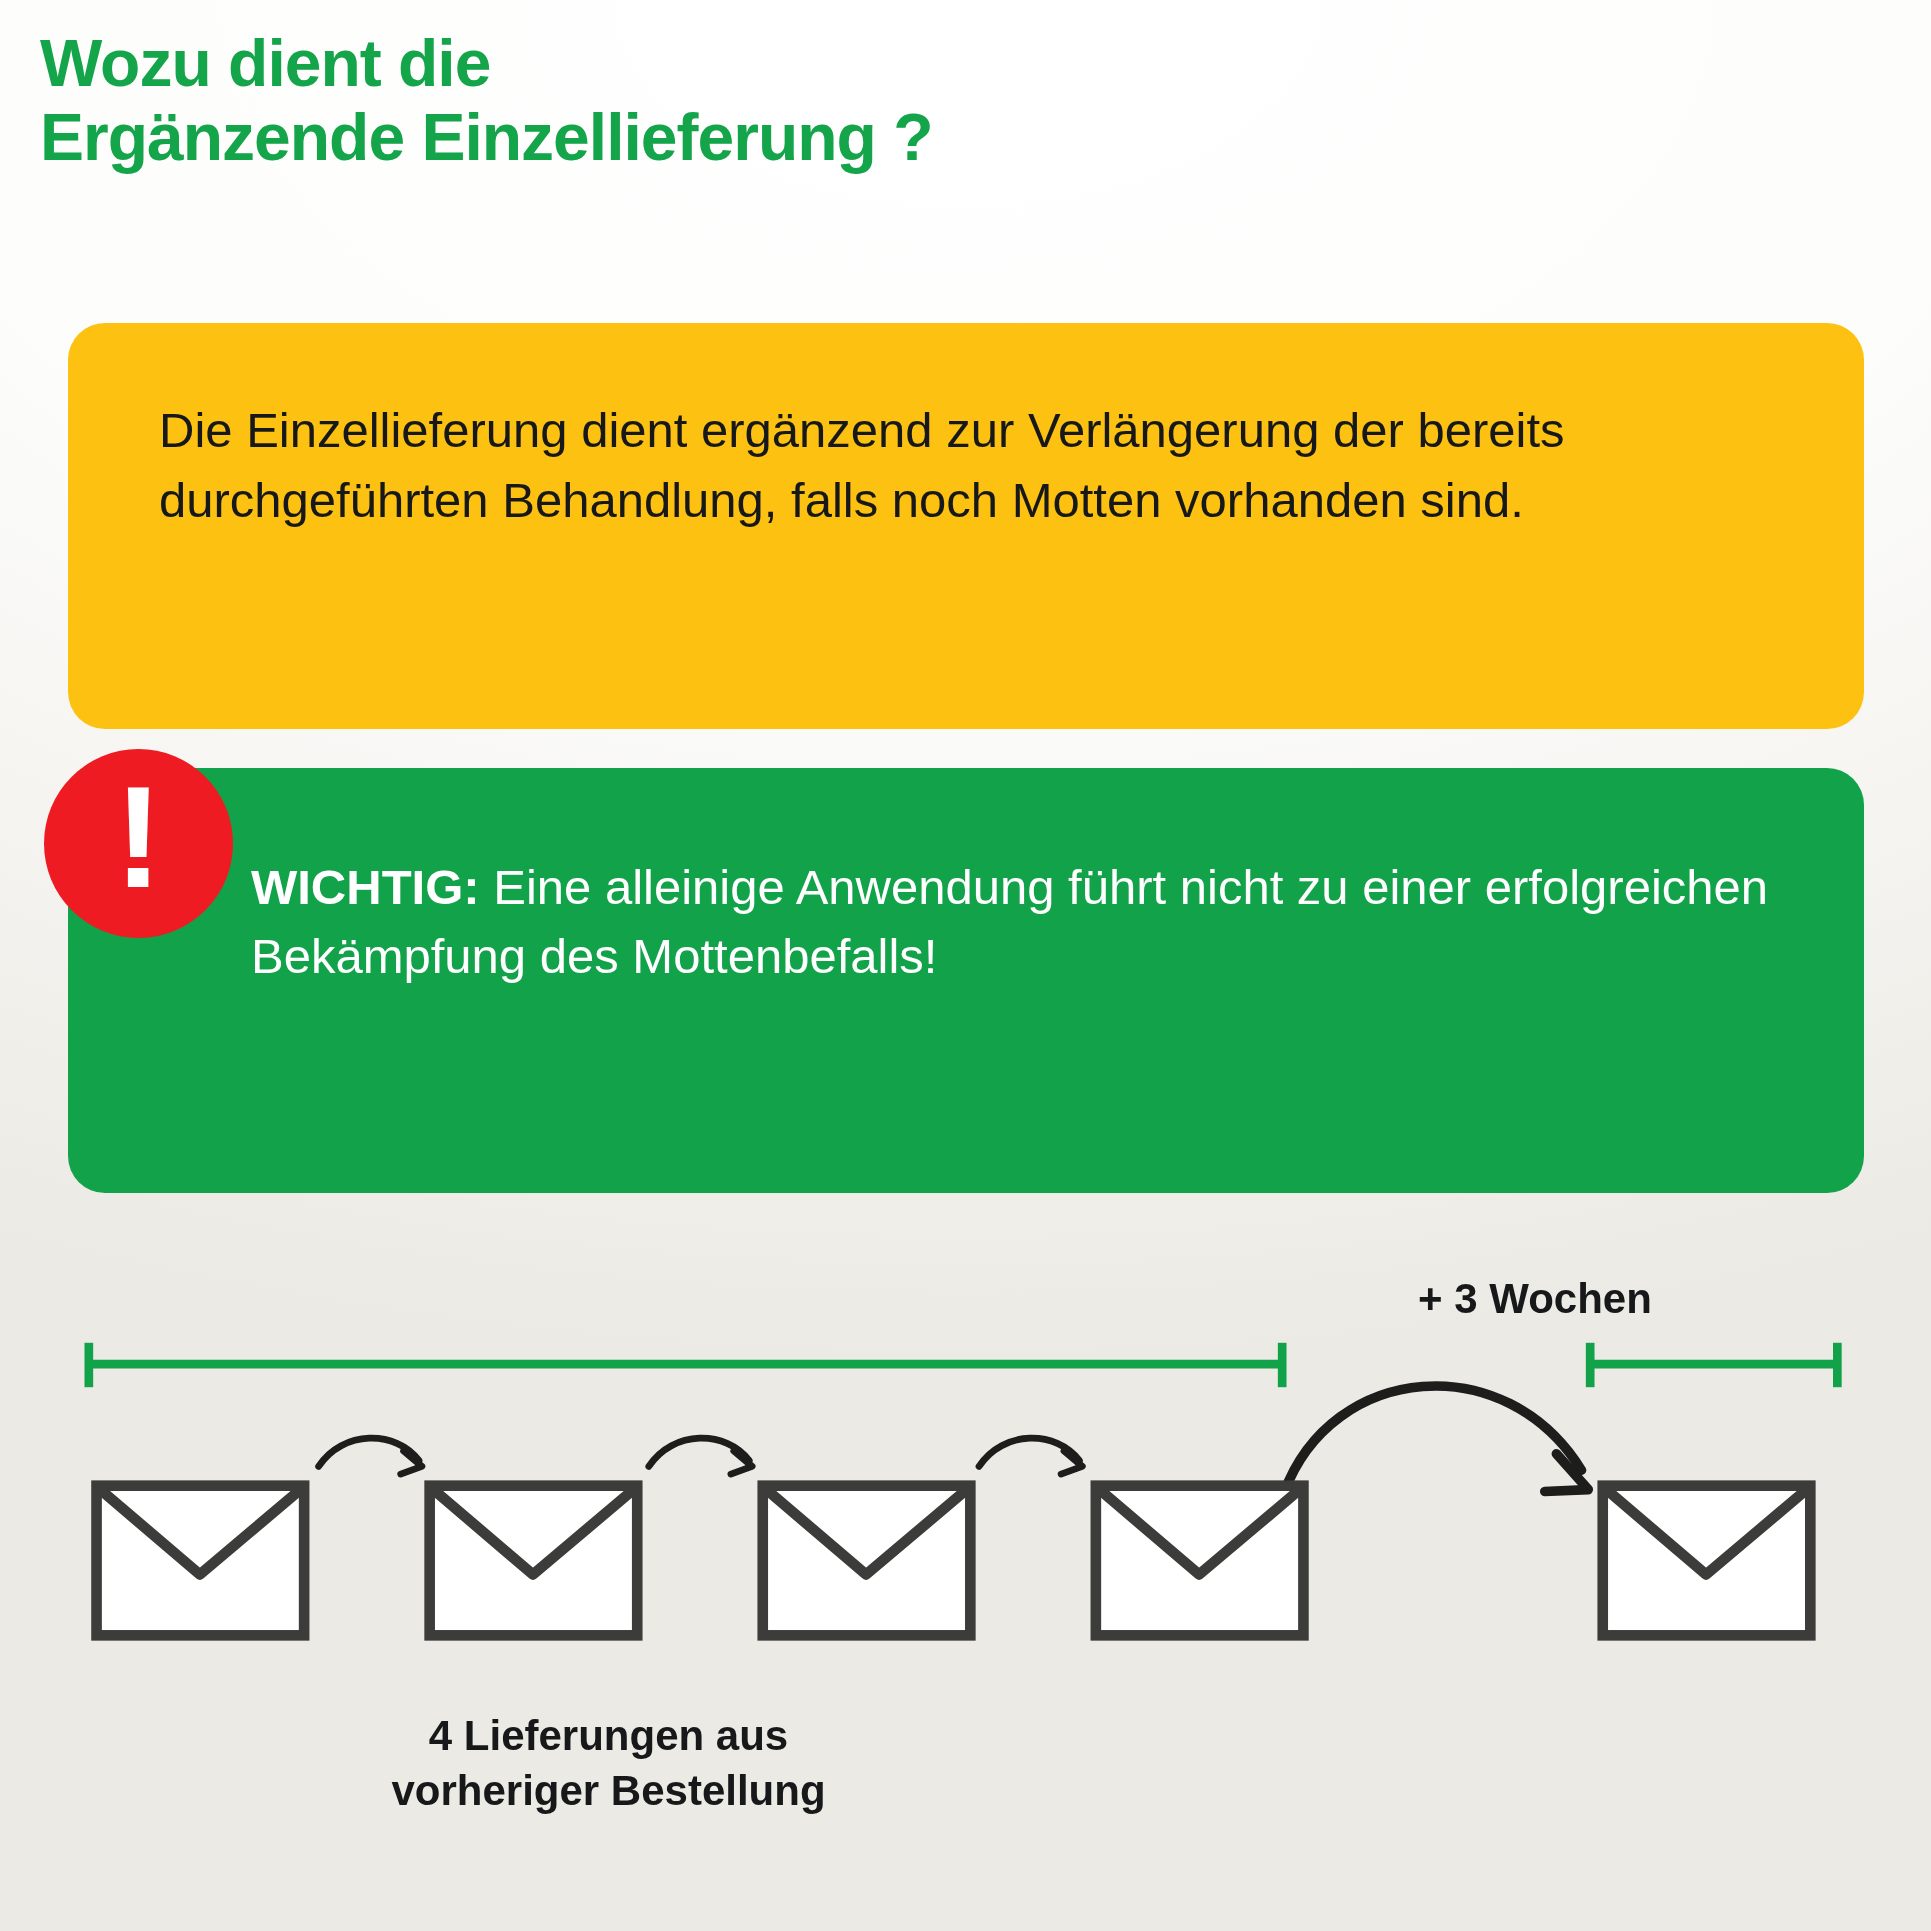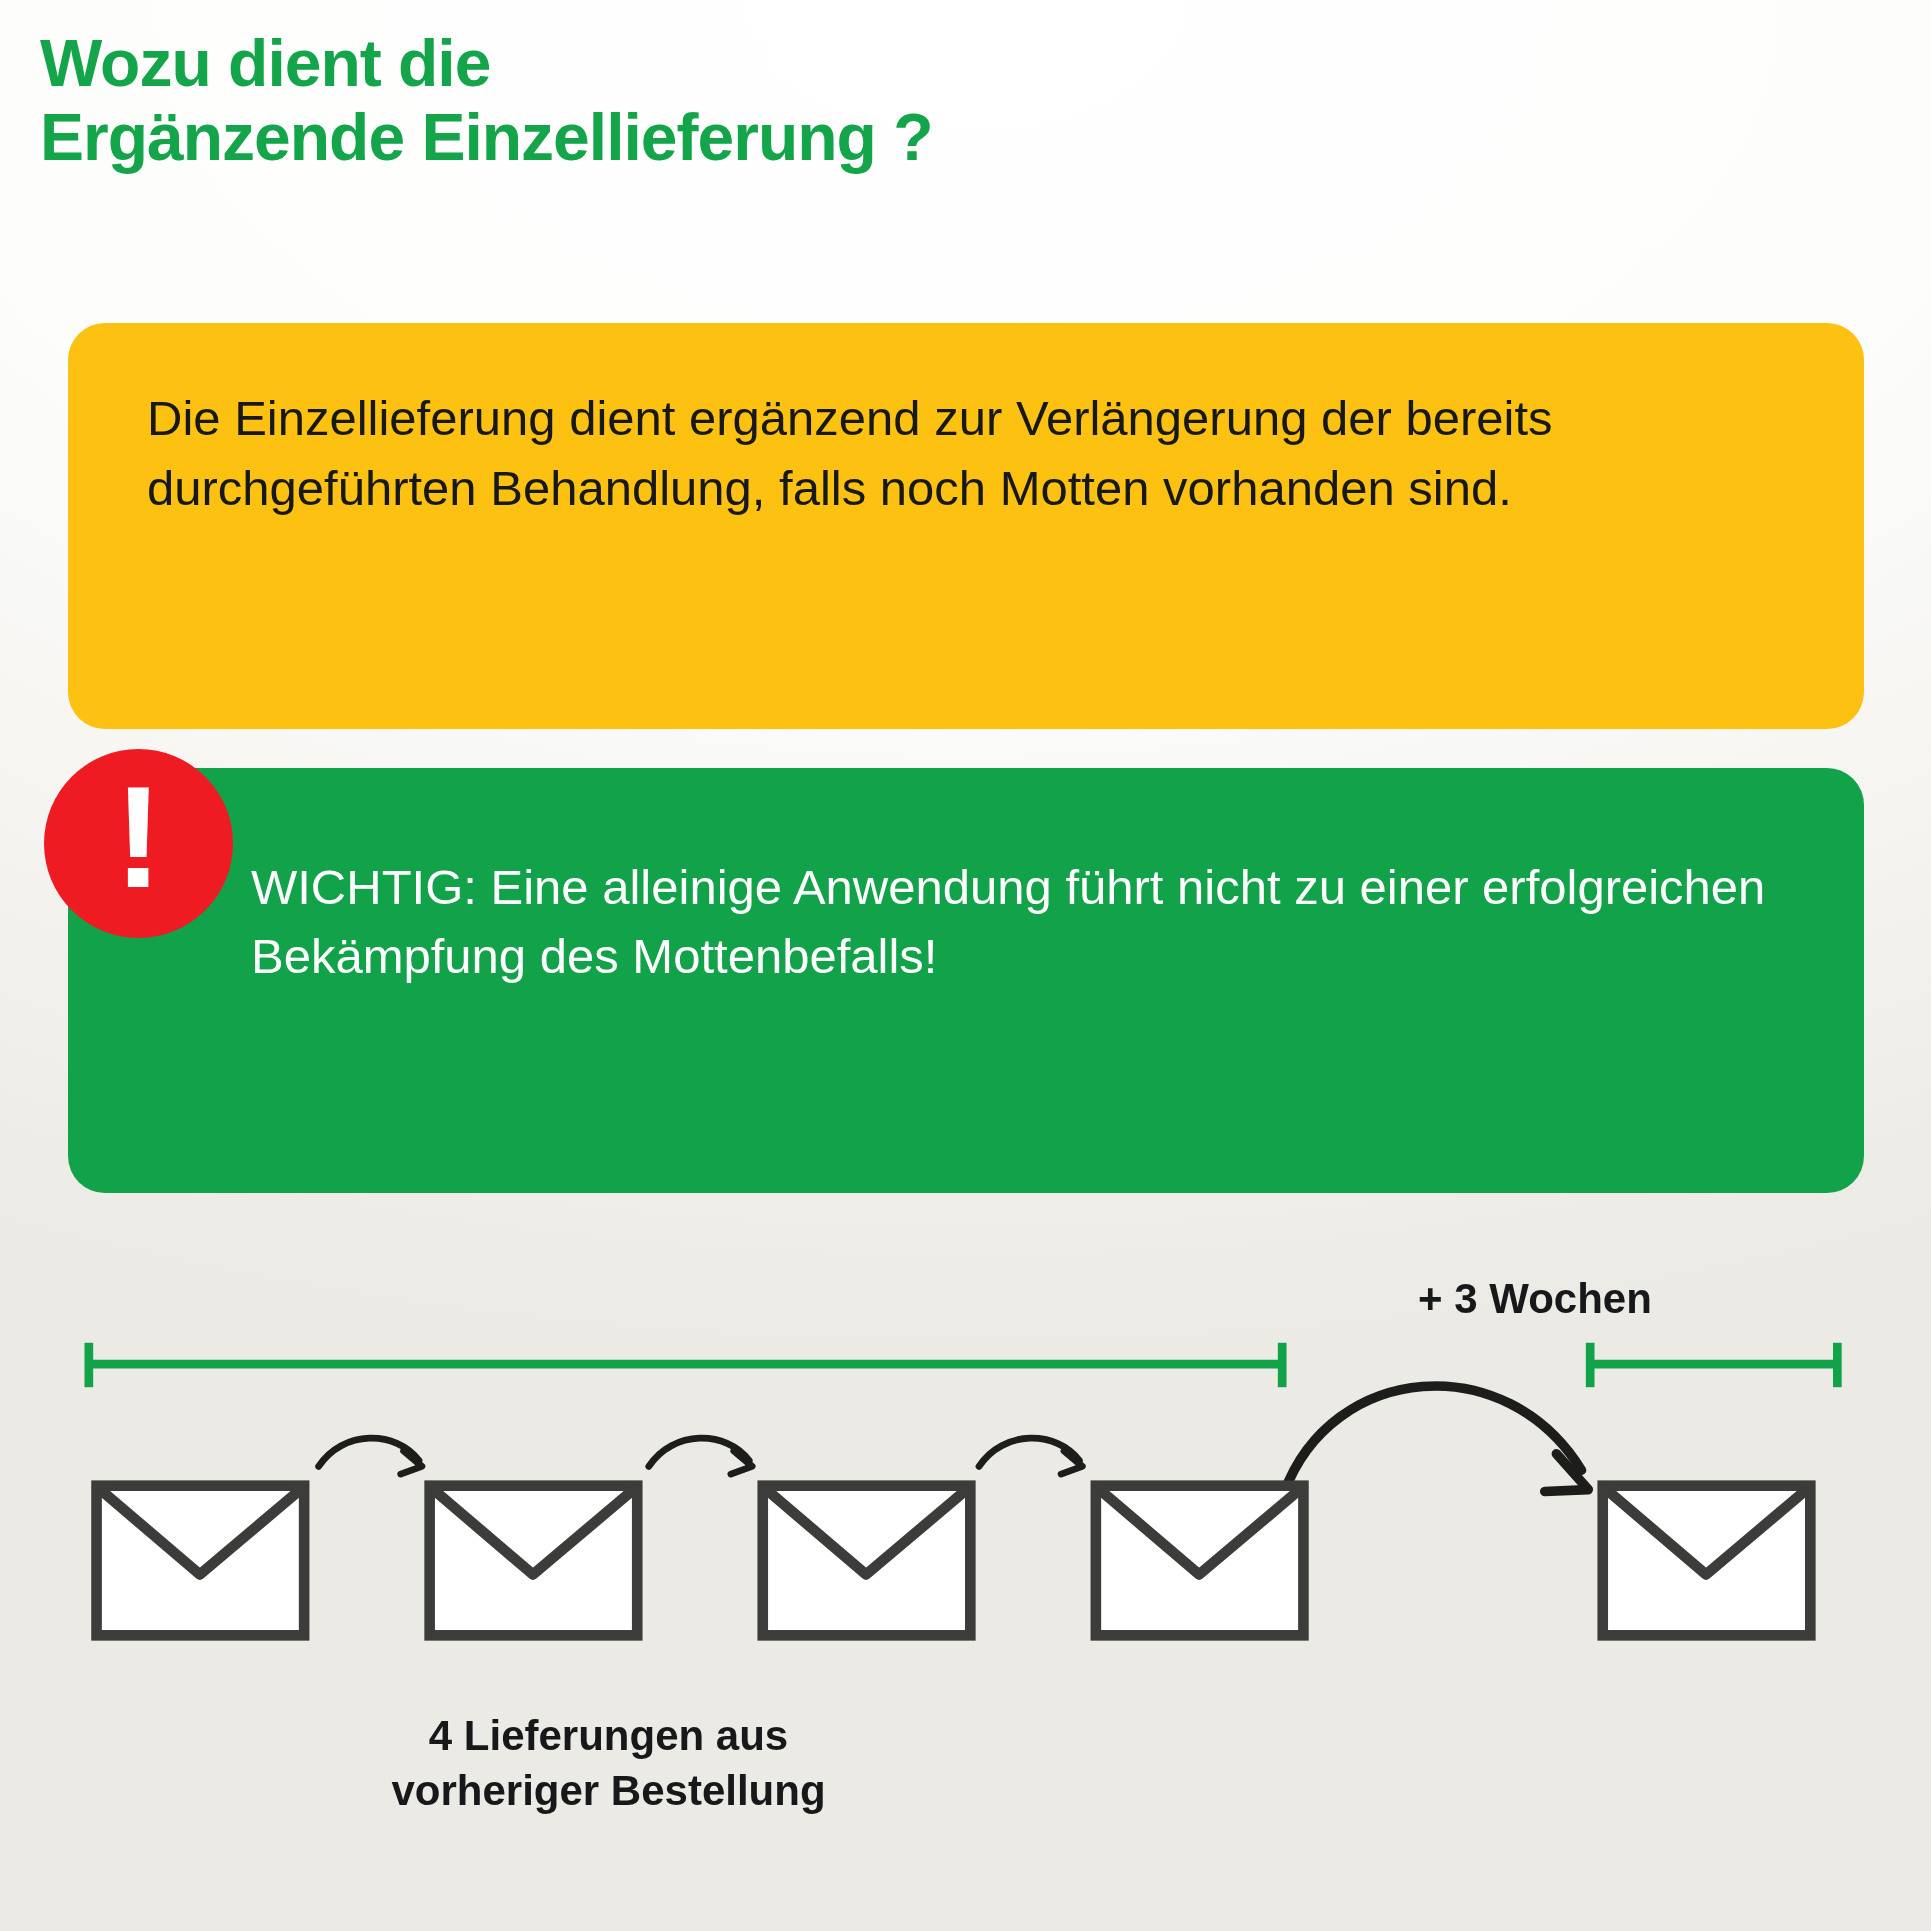--- a/index.html
+++ b/index.html
@@ -46,21 +46,21 @@
     top: 323px;
     left: 68px;
     width: 1796px;
     height: 406px;
     background: #fcc111;
     border-radius: 37px;
     box-sizing: border-box;
     padding: 56px 75px;
   }
   .yellow-box p {
-    margin: 4px;
+    margin: 16px;
     color: #17181a;
     font-size: 49px;
     line-height: 1.43;
     font-weight: normal;
   }
 
   
   .green-wrap {
     position: absolute;
     top: 768px;
@@ -79,21 +79,21 @@
     box-sizing: border-box;
     padding: 85px 77px 0 183px;
   }
   .green-box p {
     margin: 0;
     color: #ffffff;
     font-size: 49px;
     line-height: 1.40;
   }
   .green-box .strong {
-    font-weight: normal;
+    font-weight: bold;
   }
   .alert-badge {
     position: absolute;
     left: -24px;
     top: -19.3px;
     width: 189px;
     height: 189px;
     border-radius: 50%;
     background: #ef1b22;
     display: flex;

